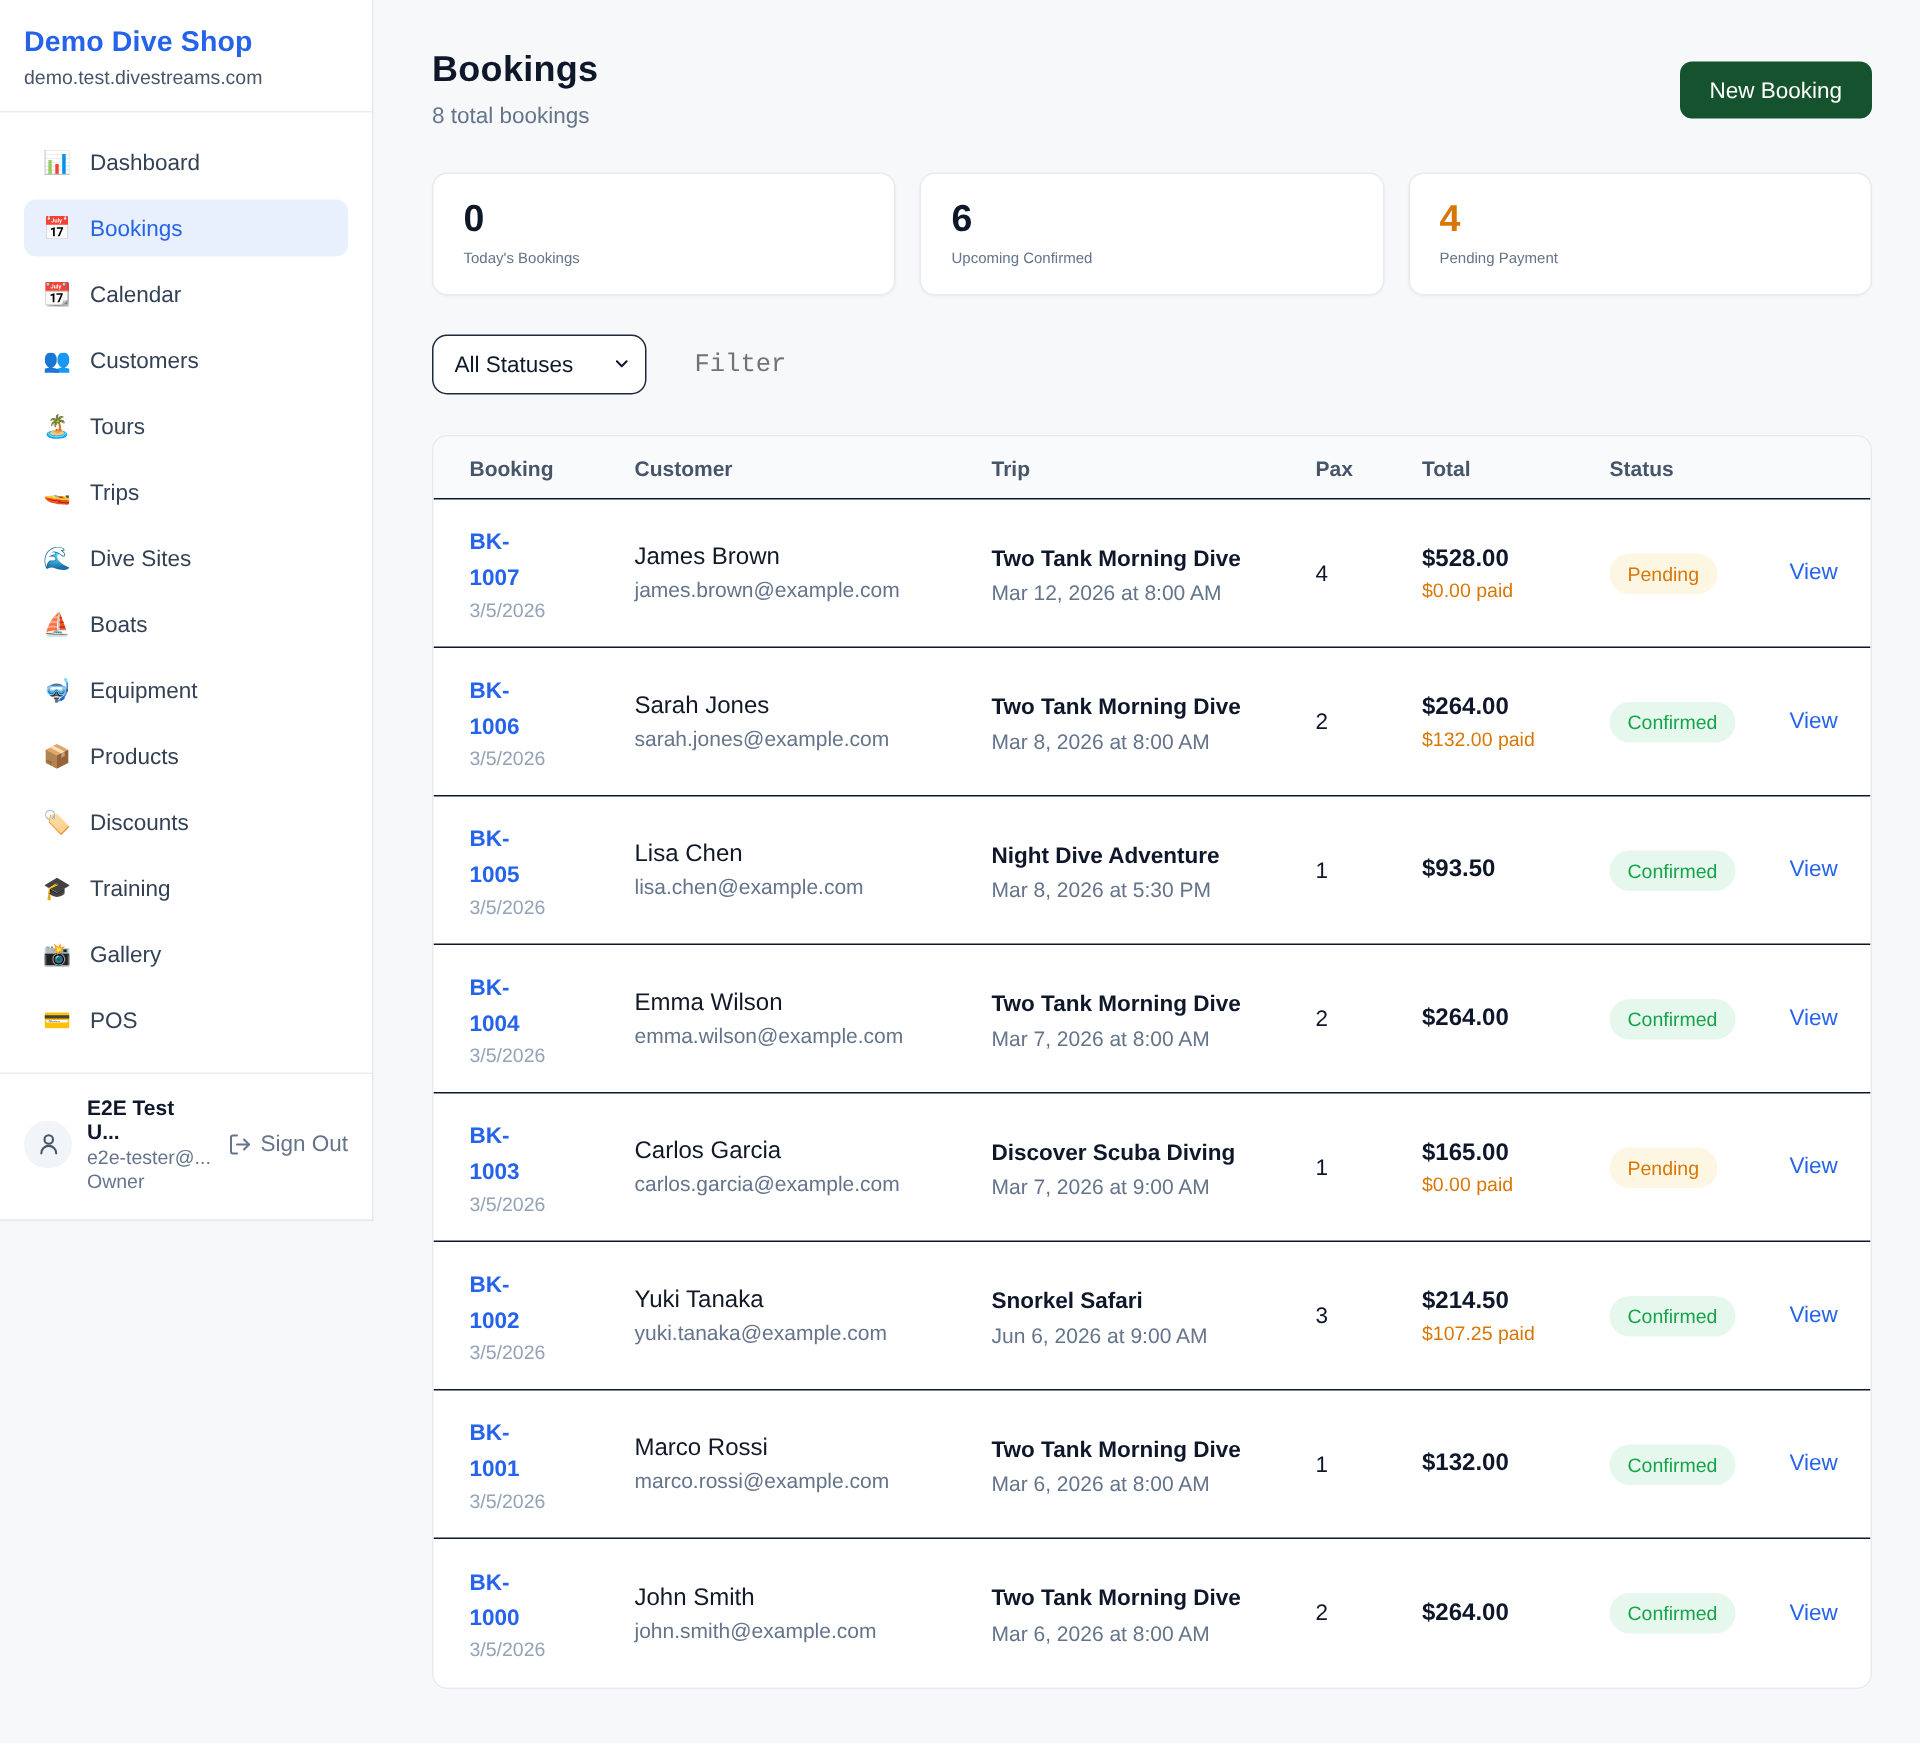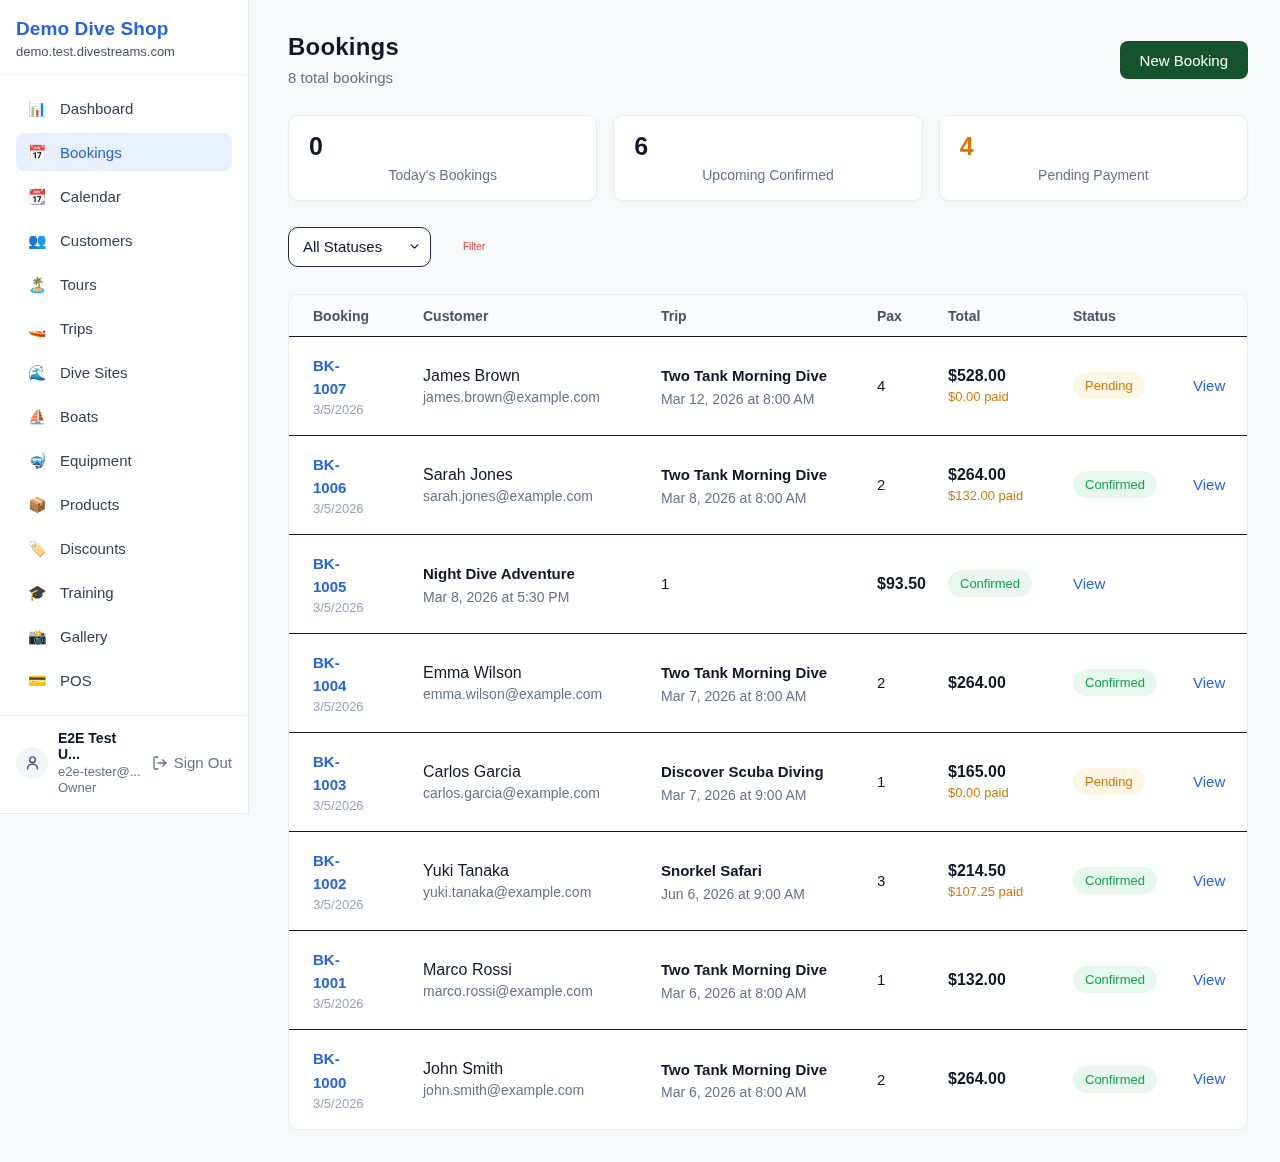--- a/index.html
+++ b/index.html
@@ -66,42 +66,42 @@
     padding: 0 20px; height: 38px; border-radius: 8px; margin-top: 8px;
   }
 
   .stats { display: grid; grid-template-columns: 1fr 1fr 1fr; gap: 16px; margin-top: 29px; }
   .stat-card {
     background: #ffffff; border: 1px solid #e7ebf0; border-radius: 10px;
     padding: 17px 20px; box-shadow: 0 1px 2px rgba(15,23,42,.03);
     min-height: 82px;
   }
   .stat-value { font-size: 25px; font-weight: 700; color: #0f172a; line-height: 1.1; }
-  .stat-label { margin-top: 6px; font-size: 14px; color: #64748b; text-align: center; }
+  .stat-label { margin-top: 6px; font-size: 10px; color: #64748b; }
 
   .filter-row { display: flex; align-items: center; gap: 16px; margin-top: 26px; }
   .search-input {
     flex: 1 1 auto; height: 40px; border-radius: 10px;
     border: 1px solid #475569; background: #ffffff;
     padding: 0 14px; font-size: 15px; color: #0f172a; font-family: inherit;
     outline: none;
   }
   .search-input::placeholder { color: #94a3b8; }
   .select-wrap { position: relative; flex: 0 0 auto; }
   .status-select {
     -webkit-appearance: none; appearance: none;
     height: 40px; width: 143px; border-radius: 10px;
     border: 1px solid #1e293b; background: #ffffff;
     padding: 0 30px 0 14px; font-size: 15px; color: #0f172a;
     font-family: inherit; cursor: pointer; outline: none;
   }
   .select-chevron { position: absolute; right: 10px; top: 13px; pointer-events: none; color: #0f172a; }
   .filter-btn {
     background: none; border: none; cursor: pointer;
-    font-family: Liberation Sans, sans-serif; font-size: 10px; color: #ef4444;
+    font-family: Liberation Mono, monospace; font-size: 17px; color: #737373;
     padding: 0 12px 0 16px;
   }
 
   
   .table-card {
     margin-top: 27px; background: #ffffff;
     border: 1px solid #e7ebf0; border-radius: 10px;
     overflow: hidden;
   }
   .tgrid { display: grid; grid-template-columns: 110px 238px 216px 71px 125px 120px 1fr; }
@@ -320,20 +320,24 @@
     <div class="cell">
       <a class="view-link">View</a>
     </div>
   </div>
         <div class="tgrid trow">
     <div class="cell">
       <a class="bk-link">BK-1005</a>
       <div class="bk-date">3/5/2026</div>
     </div>
     <div class="cell">
+      <div class="cust-name">Lisa Chen</div>
+      <div class="cust-email">lisa.chen@example.com</div>
+    </div>
+    <div class="cell">
       <div class="trip-name">Night Dive Adventure</div>
       <div class="trip-date">Mar 8, 2026 at 5:30 PM</div>
     </div>
     <div class="cell cell-pax">1</div>
     <div class="cell">
       <div class="total-amt">$93.50</div>
 
     </div>
     <div class="cell">
       <span class="badge badge-confirmed">Confirmed</span>

